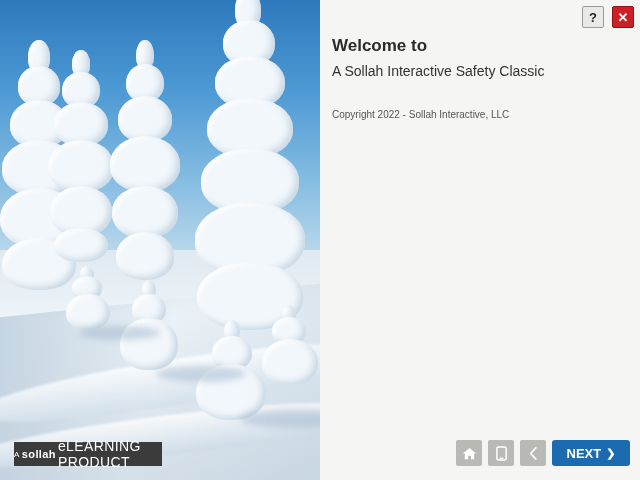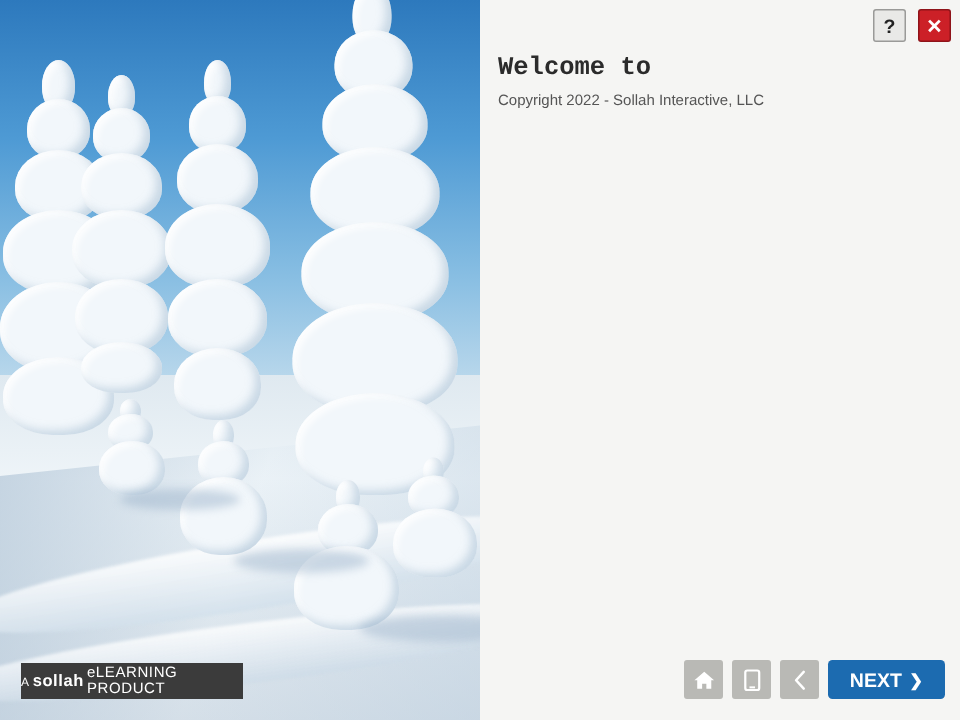--- a/index.html
+++ b/index.html
@@ -106,21 +106,21 @@
     background: #3b3b3b;
     color: #ffffff;
     display: flex;
     align-items: center;
     justify-content: center;
     font-size: 9px;
     letter-spacing: 0.4px;
   }
   .brandbar .b1 { font-size: 8px; }
   .brandbar .b2 { font-weight: bold; font-size: 11px; margin: 0 2px; }
-  .brandbar .b3 { font-size: 10px; }
+  .brandbar .b3 { font-size: 14px; }
 
   
   #content-panel {
     position: absolute;
     left: 320px;
     top: 0;
     width: 320px;
     height: 480px;
     background: #f5f5f3;
   }
@@ -161,21 +161,20 @@
     left: 12px;
     top: 36px;
     width: 296px;
   }
   .welcome {
     font-size: 17px;
     color: #2b2b2b;
     font-weight: bold;
     margin: 0 0 6px 0;
     line-height: 1.2;
-    font-family: Liberation Mono, monospace;
   }
   .maintitle {
     font-size: 19px;
     color: #1c6bb0;
     font-weight: bold;
     line-height: 1.35;
     margin: 0 0 12px 0;
   }
   .subtitle {
     font-size: 14px;
@@ -314,20 +313,21 @@
 
   <div id="content-panel">
 
     <div id="topbar">
       <div class="help-btn">?</div>
       <div class="close-btn">✕</div>
     </div>
 
     <div id="titleblock">
       <p class="welcome">Welcome to</p>
+      <p class="subtitle">A Sollah Interactive Safety Classic</p>
       <p class="copyright">Copyright 2022 - Sollah Interactive, LLC</p>
     </div>
 
     <div id="navbar">
       <div class="nav-icons">
 
         <div class="navbtn">
           <svg width="15" height="15" viewBox="0 0 16 16" aria-hidden="true">
             <path d="M8 2 L15 8 L13 8 L13 14 L9.5 14 L9.5 10.5 L6.5 10.5 L6.5 14 L3 14 L3 8 L1 8 Z" fill="#ffffff"></path>
           </svg>

